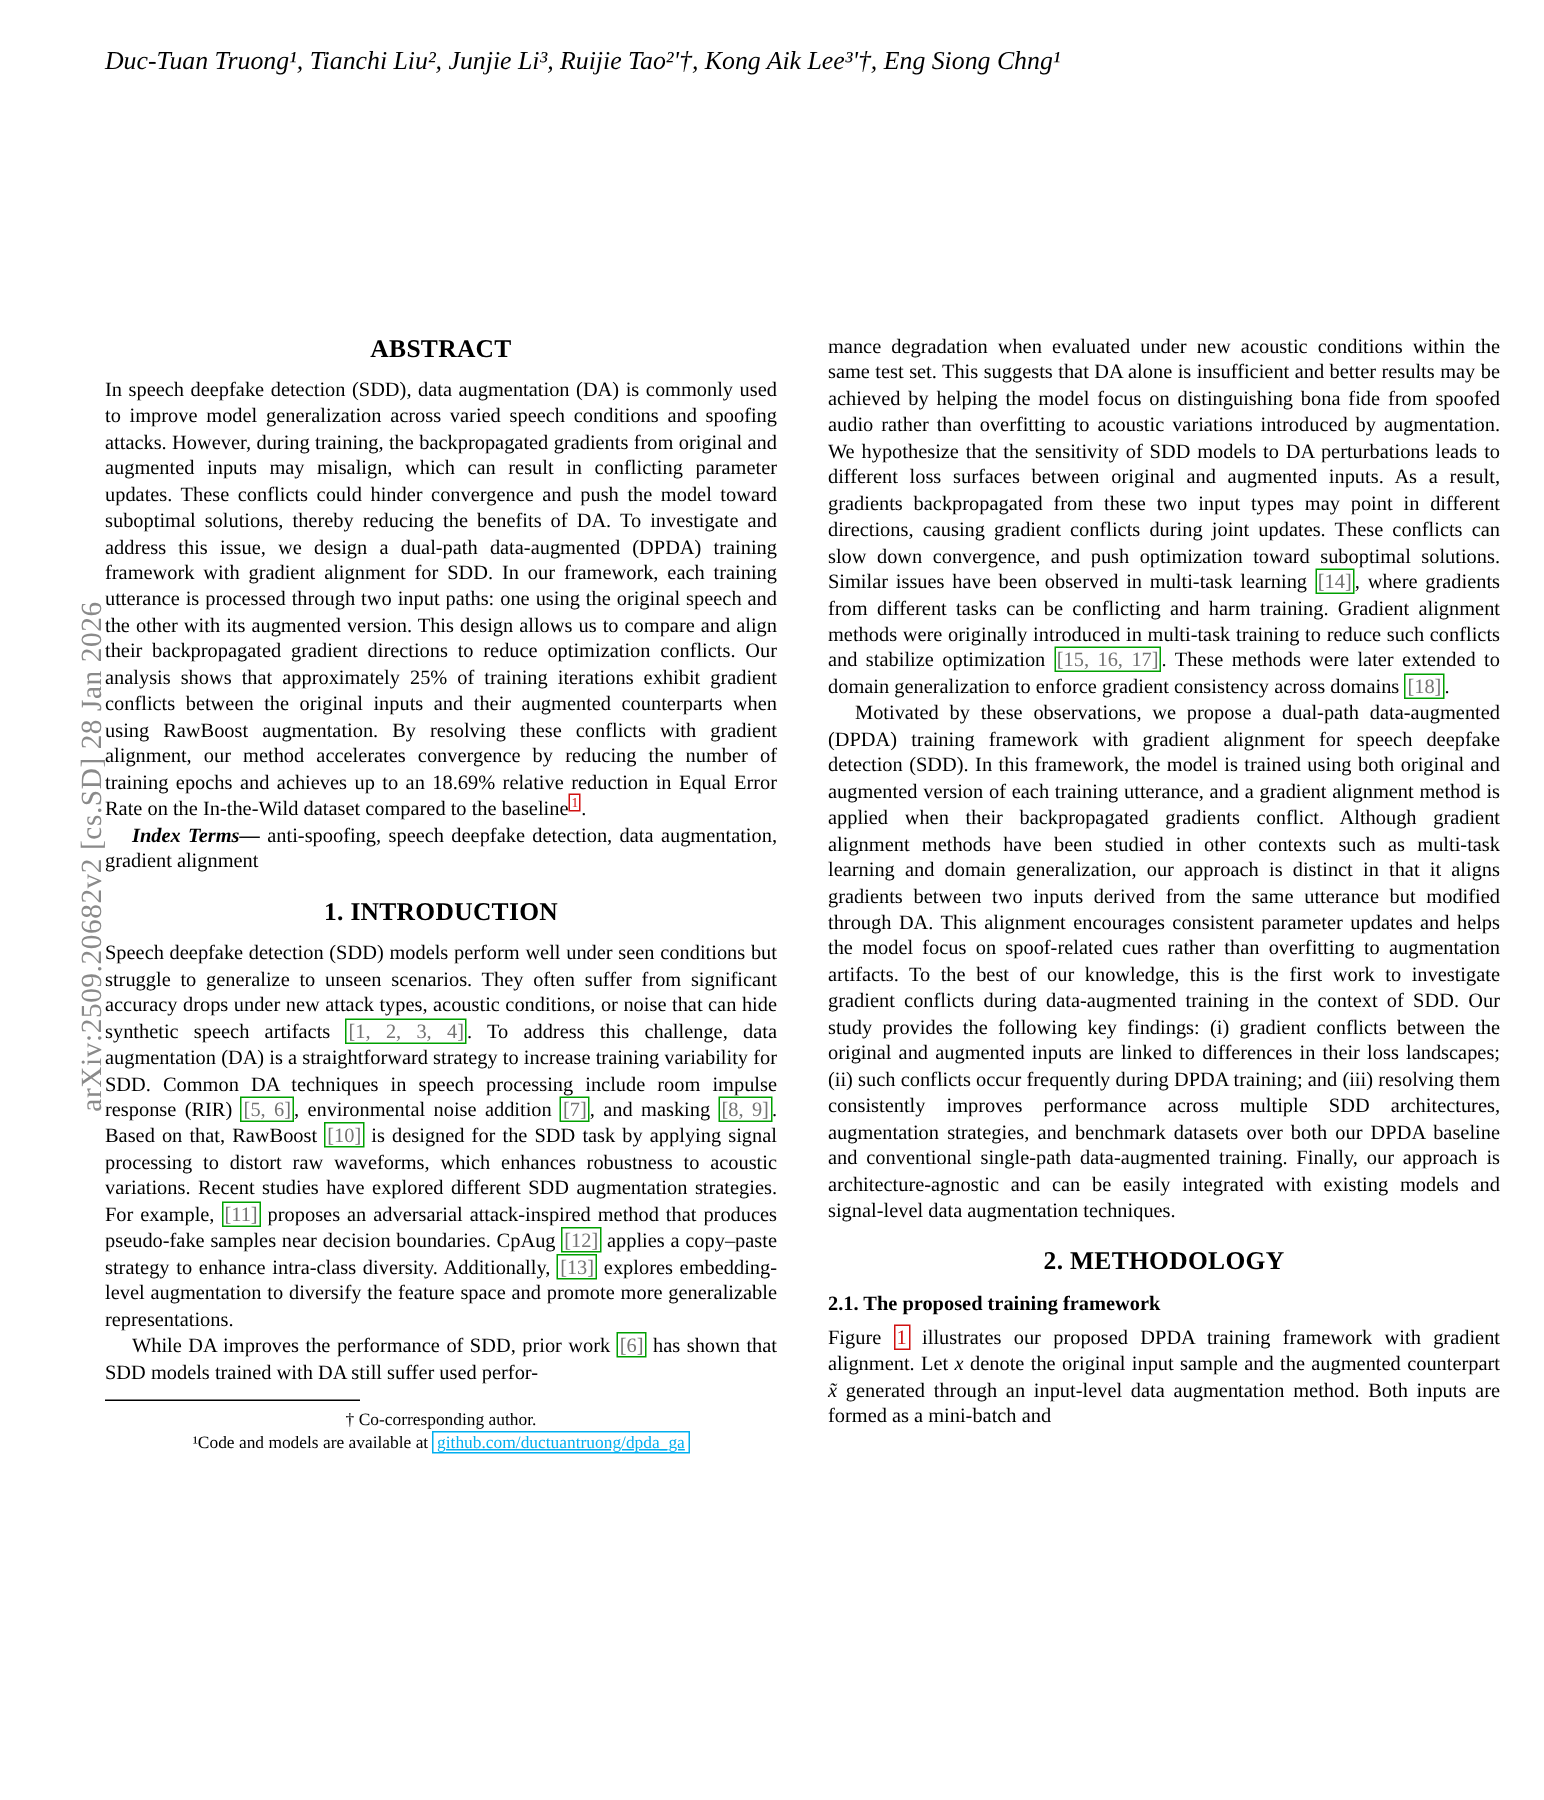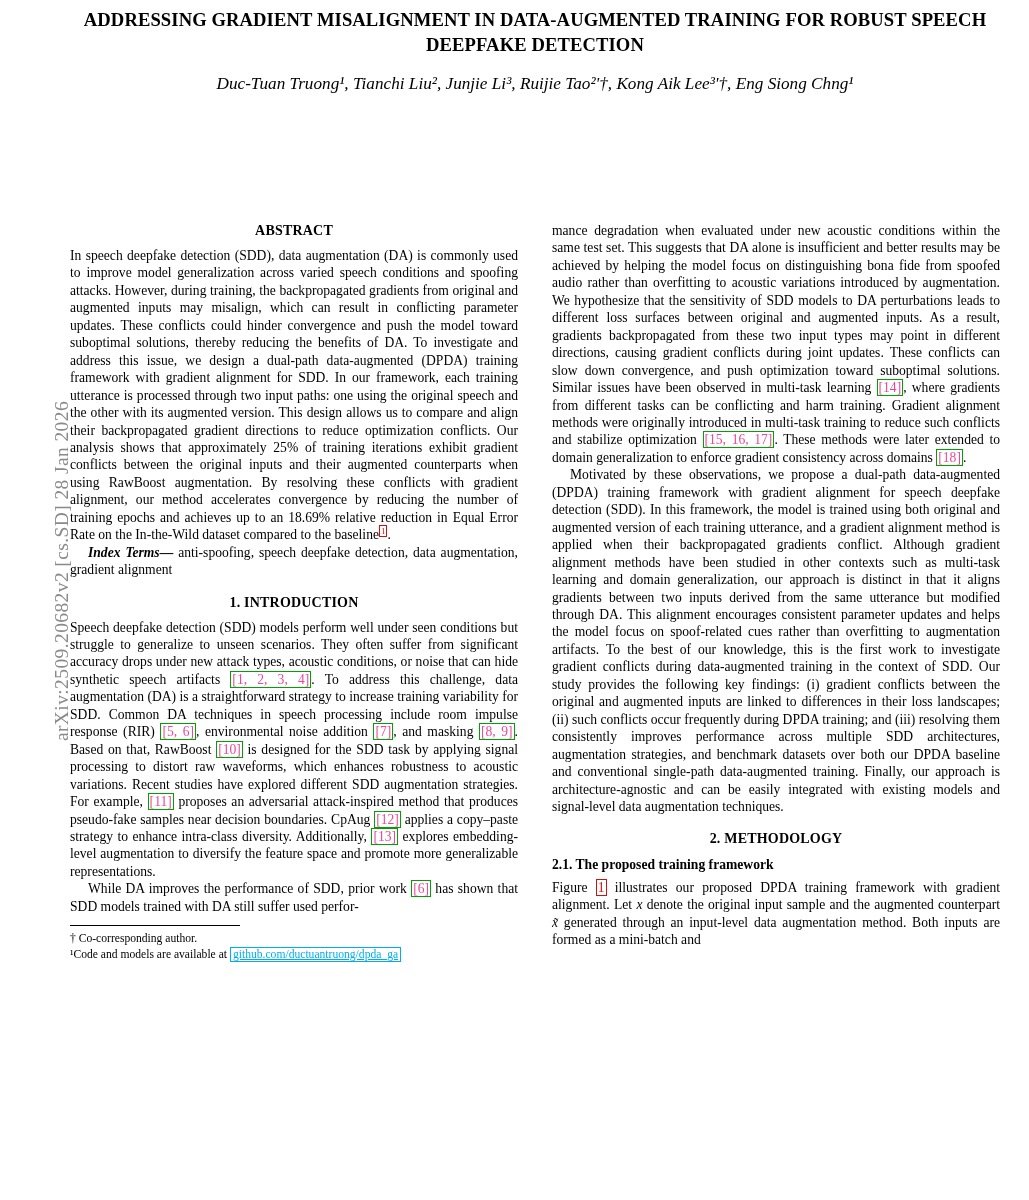--- a/index.html
+++ b/index.html
@@ -43,22 +43,22 @@
   .title {
     margin: 8px 0 0 0;
     font-size: 18.6px;
     font-weight: bold;
     text-align: center;
     line-height: 1.32;
     letter-spacing: 0.1px;
   }
 
   .authors {
-    margin-top: 16px;
-    text-align: center;
+    margin-top: 30px;
+    text-align: left;
     font-style: italic;
     font-size: 17.2px;
     line-height: 1.3;
   }
 
   .affil {
     margin-top: 22px;
     text-align: center;
     font-size: 17.2px;
     line-height: 1.38;
@@ -78,78 +78,77 @@
     font-size: 13.6px;
     line-height: 1.285;
     text-align: justify;
     text-justify: inter-word;
     hyphens: auto;
   }
 
   .sec-head {
     text-align: center;
     font-weight: bold;
-    font-size: 14px;
+    font-size: 17px;
     margin: 15px 0 7px 0;
     letter-spacing: 0.2px;
   }
   .sec-head.abs { margin-top: 0; }
 
   .subsec-head {
     font-weight: bold;
     font-size: 13.6px;
     margin: 8px 0 5px 0;
   }
 
   p { margin: 0; }
   p.indent { text-indent: 18px; }
   p.spaced { margin-top: 0; }
   .bi { font-weight: bold; font-style: italic; }
   .cite-box {
-    color: #ec4899;
+    color: #737373;
     border: 1px solid #00A000;
     padding: 0 1px;
     line-height: 1;
   }
   .ref-red {
     color: #D01010;
     border: 1px solid #D01010;
     padding: 0 1px;
     line-height: 1;
   }
 
   .footnote-rule {
     border: none;
     border-top: 0.8px solid #000;
     width: 170px;
     margin: 10px 0 5px 0;
   }
   .footnote {
     font-size: 11.6px;
     line-height: 1.32;
-    text-align: left;
+    text-align: center;
   }
   .fn-center { }
   .url-box {
     border: 1px solid #00AEEF;
     color: #00AEEF;
     padding: 0 2px;
     text-decoration: underline;
   }
   sup { font-size: 9px; }
   .math { font-family: "Liberation Serif", serif; font-style: italic; }
 </style>
 </head>
 <body>
 
 <div class="arxiv-stamp">arXiv:2509.20682v2  [cs.SD]  28 Jan 2026</div>
 
 <div class="page">
 
-  <div class="title">ADDRESSING GRADIENT MISALIGNMENT IN DATA-AUGMENTED TRAINING FOR ROBUST SPEECH DEEPFAKE DETECTION</div>
 
   <div class="authors">
     <span>Duc-Tuan Truong¹, Tianchi Liu², Junjie Li³, Ruijie Tao²'†, Kong Aik Lee³'†, Eng Siong Chng¹</span>
   </div>
 
 
   <div class="columns">
 
     <div class="col">
 

